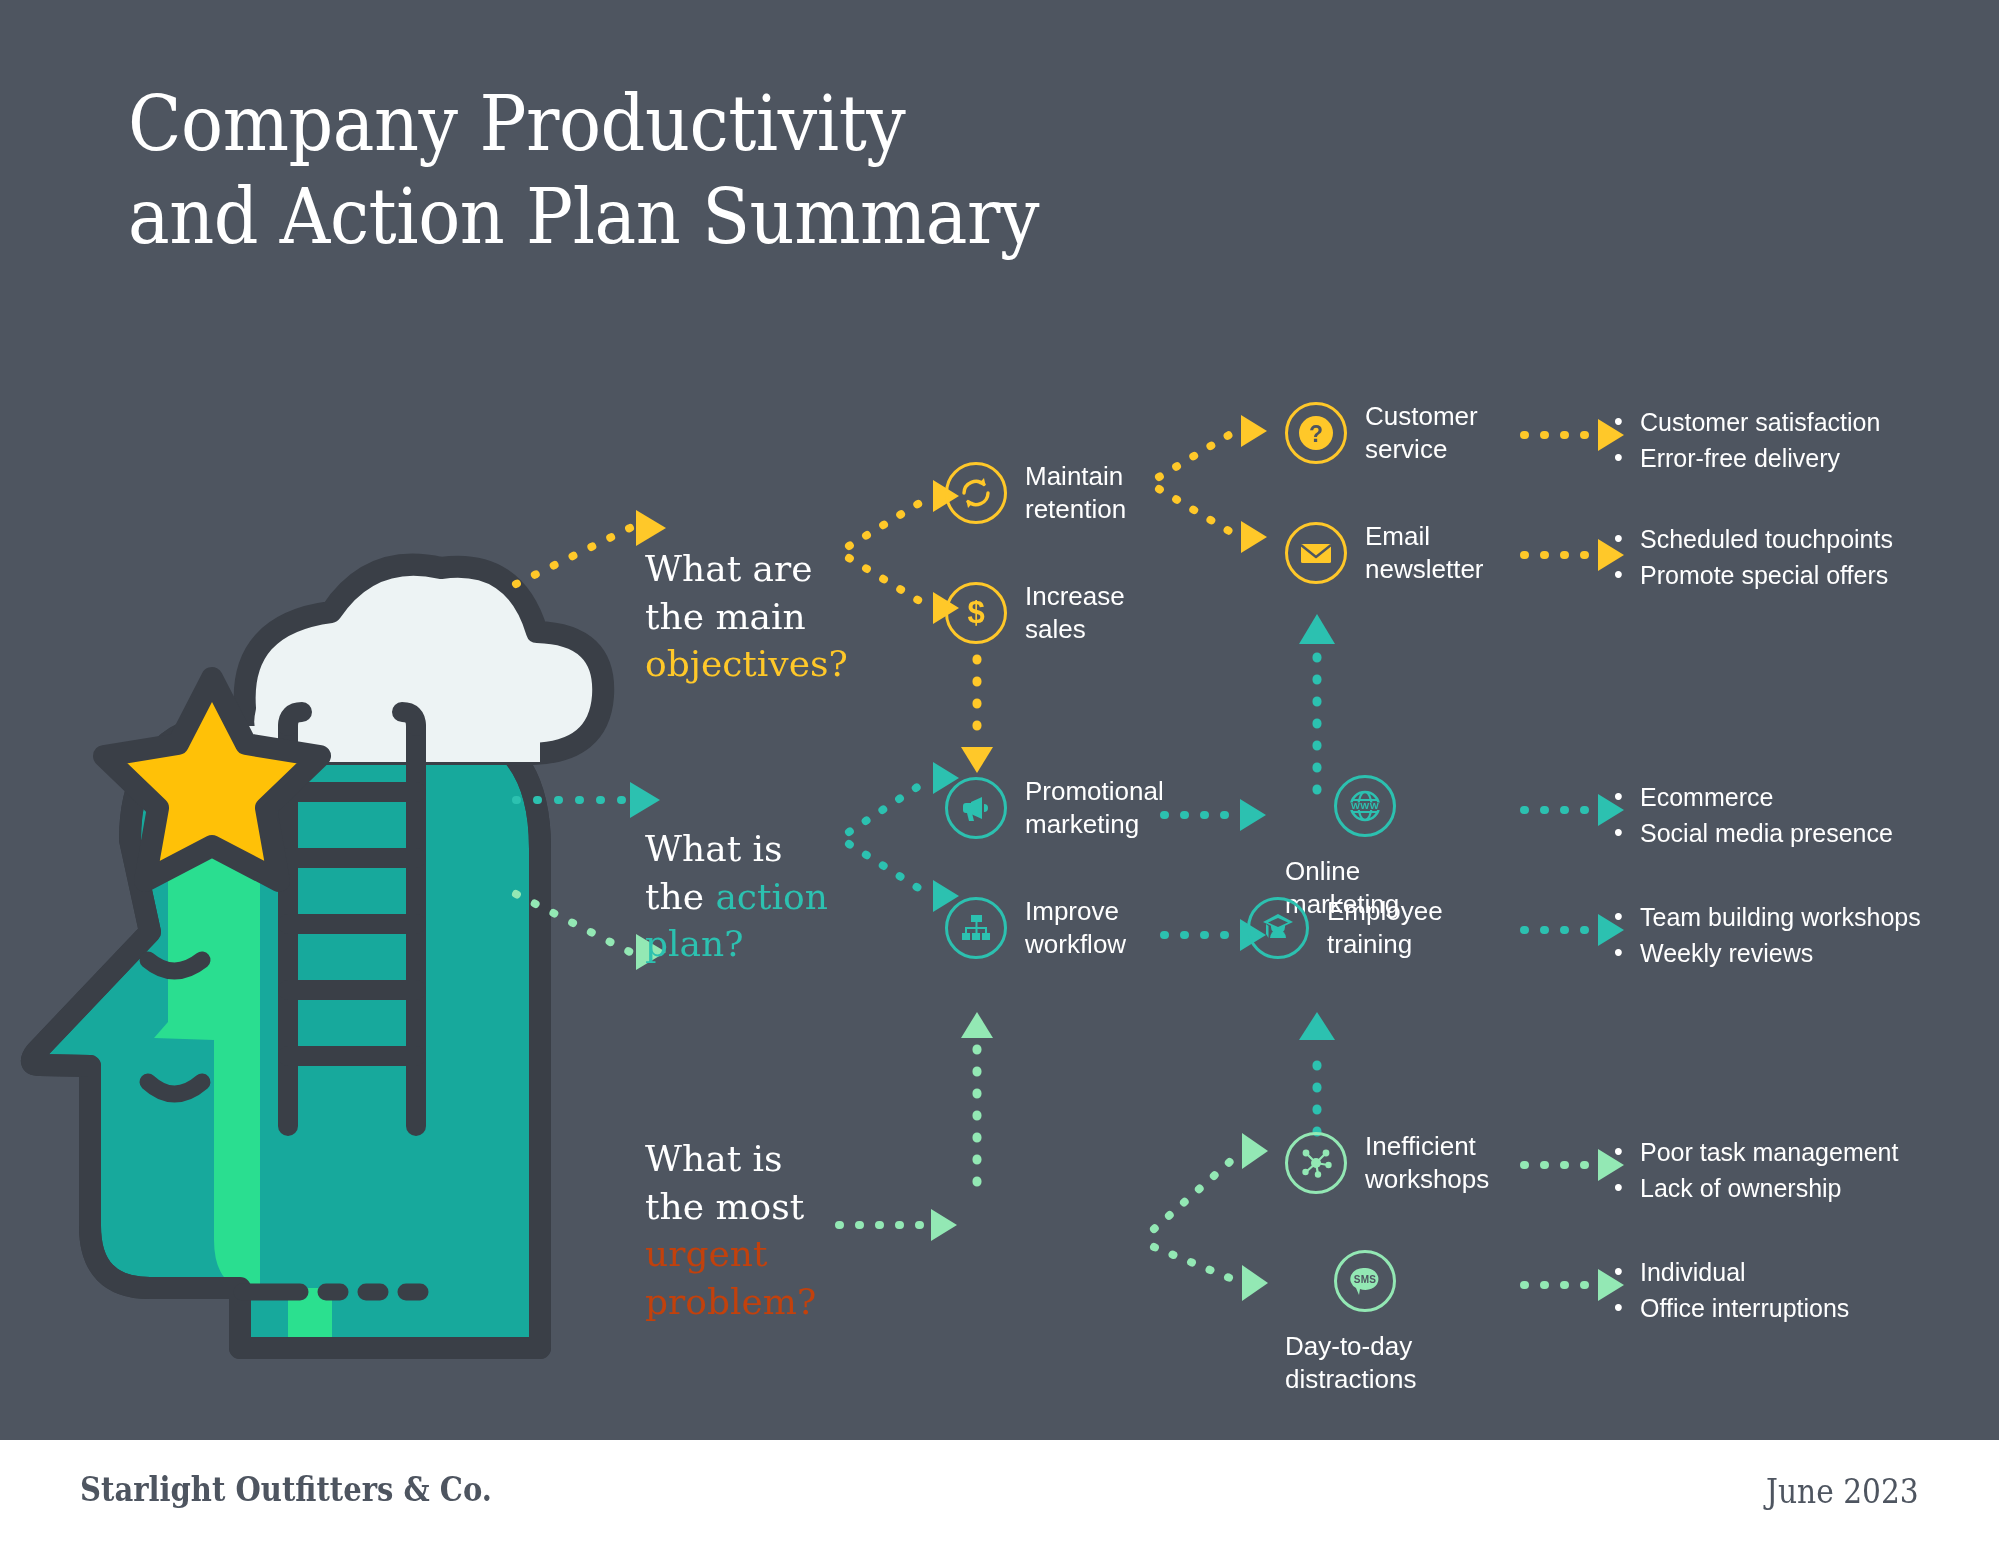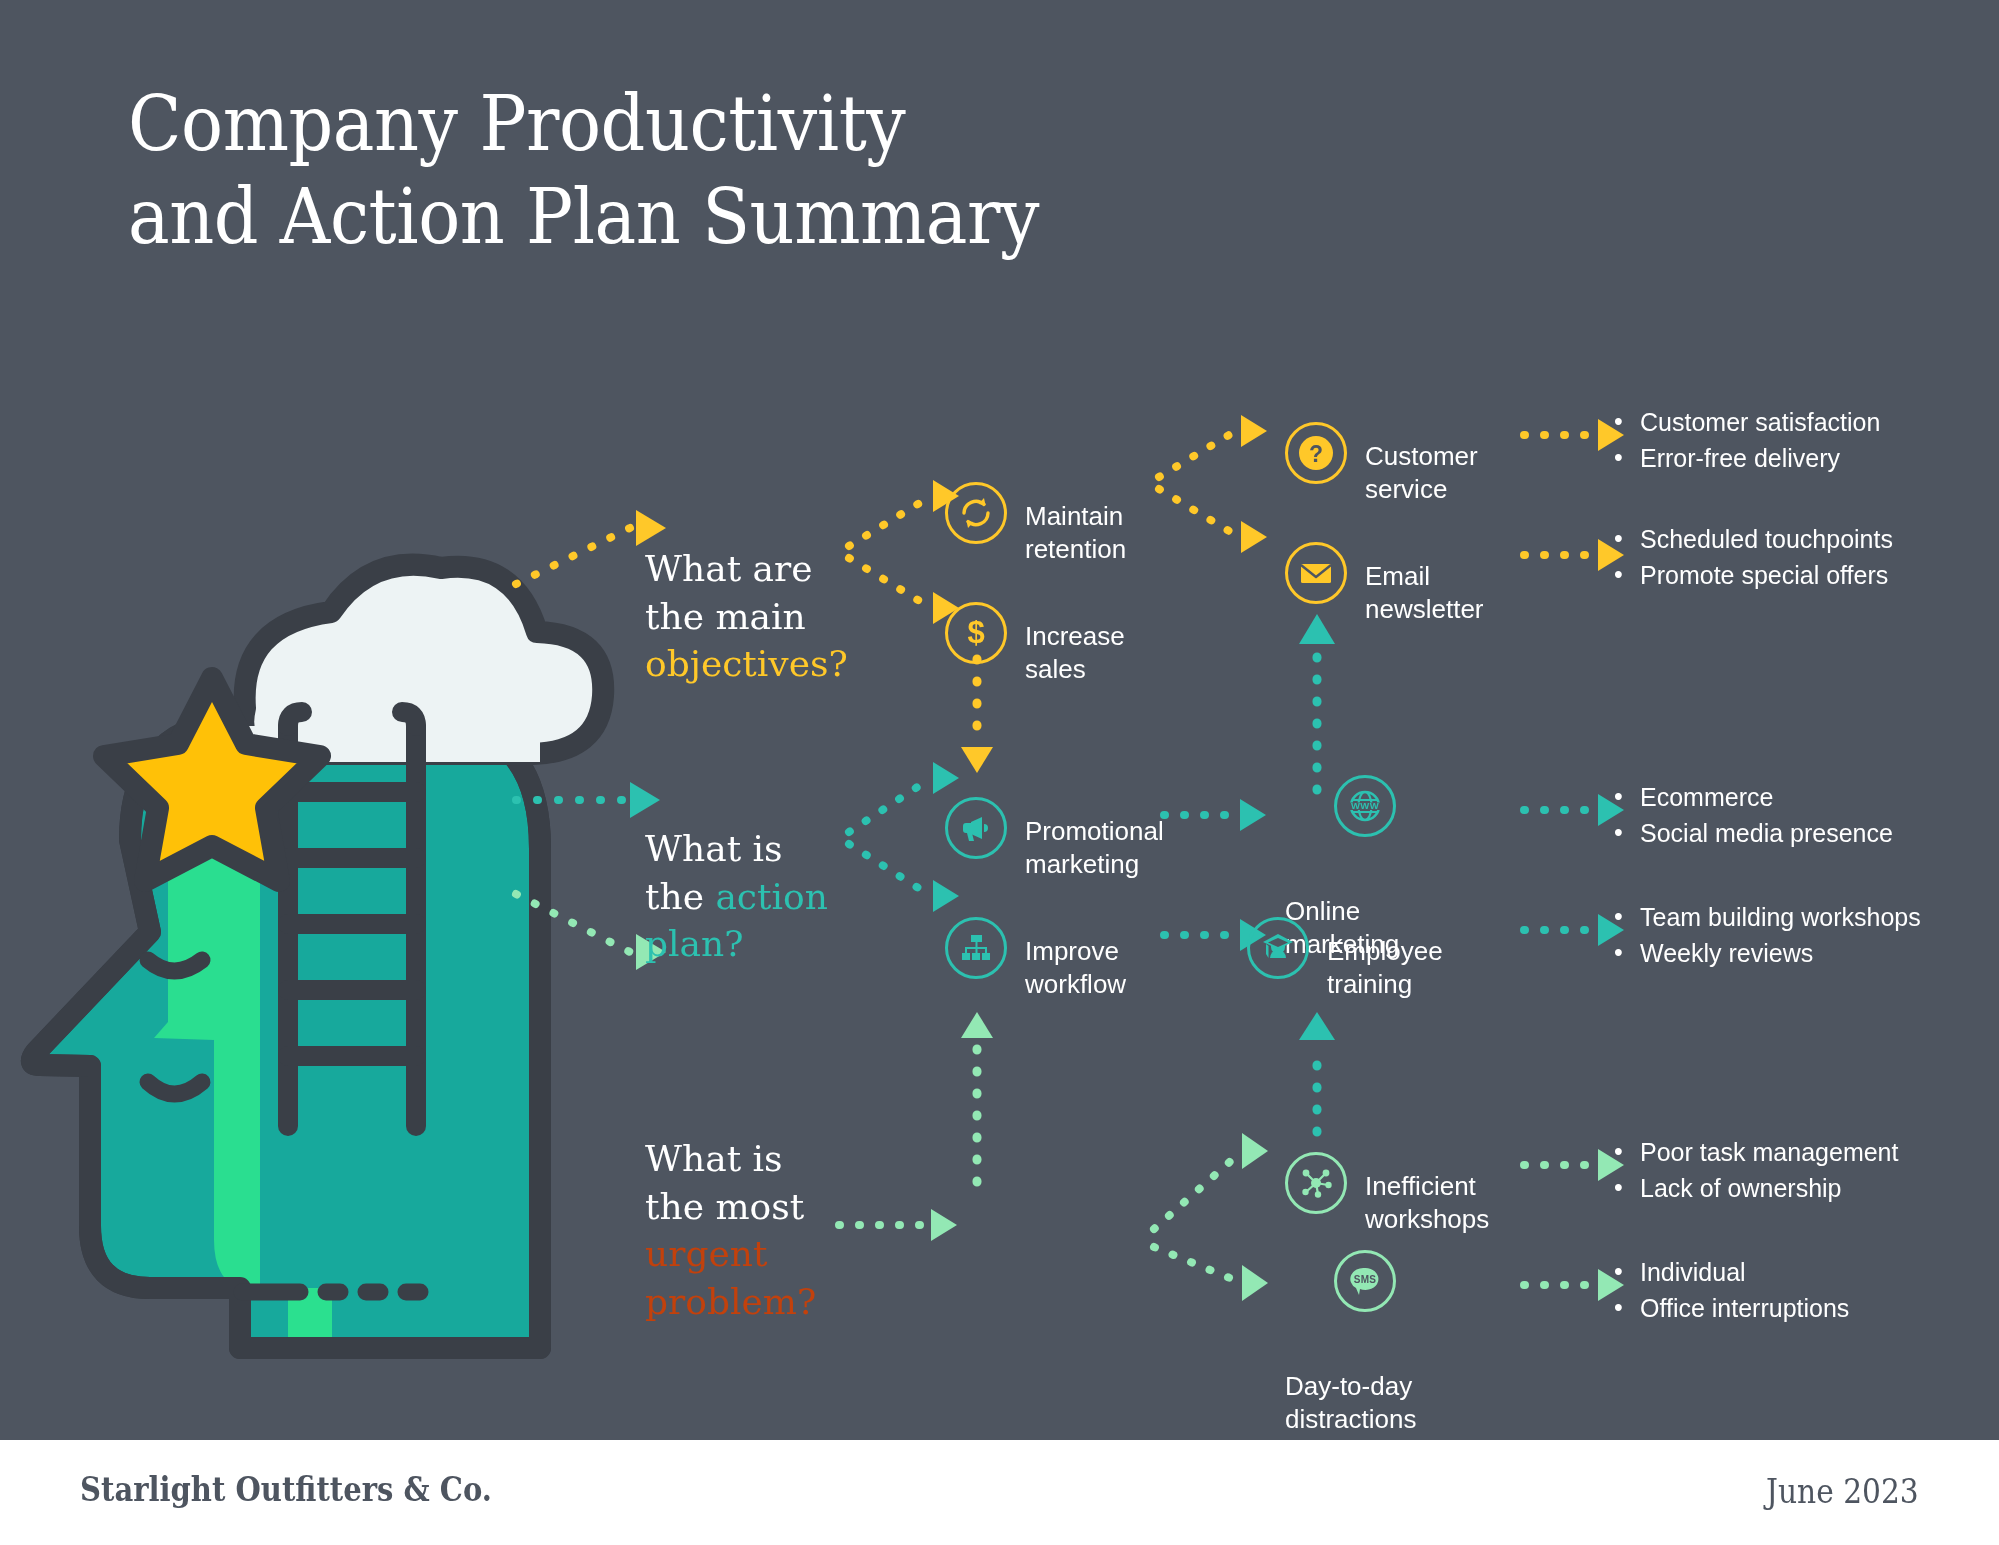--- a/index.html
+++ b/index.html
@@ -58,21 +58,21 @@
   
   .node{ position:absolute; display:flex; align-items:center; gap:18px; }
   .node .ico{
     width:62px; height:62px; border-radius:50%;
     border:3px solid currentColor;
     display:flex; align-items:center; justify-content:center;
     flex:0 0 auto;
   }
   .node .lbl{
     color:#ffffff; font-size:26px; line-height:1.28;
-    white-space:pre-line; width:160px;margin-top:40px;
+    white-space:pre-line; width:160px;
   }
   .y{ color:#FFC829; }
   .t{ color:#2CC1B0; }
   .g{ color:#93E8B4; }
 
   
   .blist{ position:absolute; width:430px; }
   .blist li{
     list-style:none; color:#ffffff; font-size:25px; line-height:1.42;
     padding-left:30px; position:relative; white-space:nowrap;

